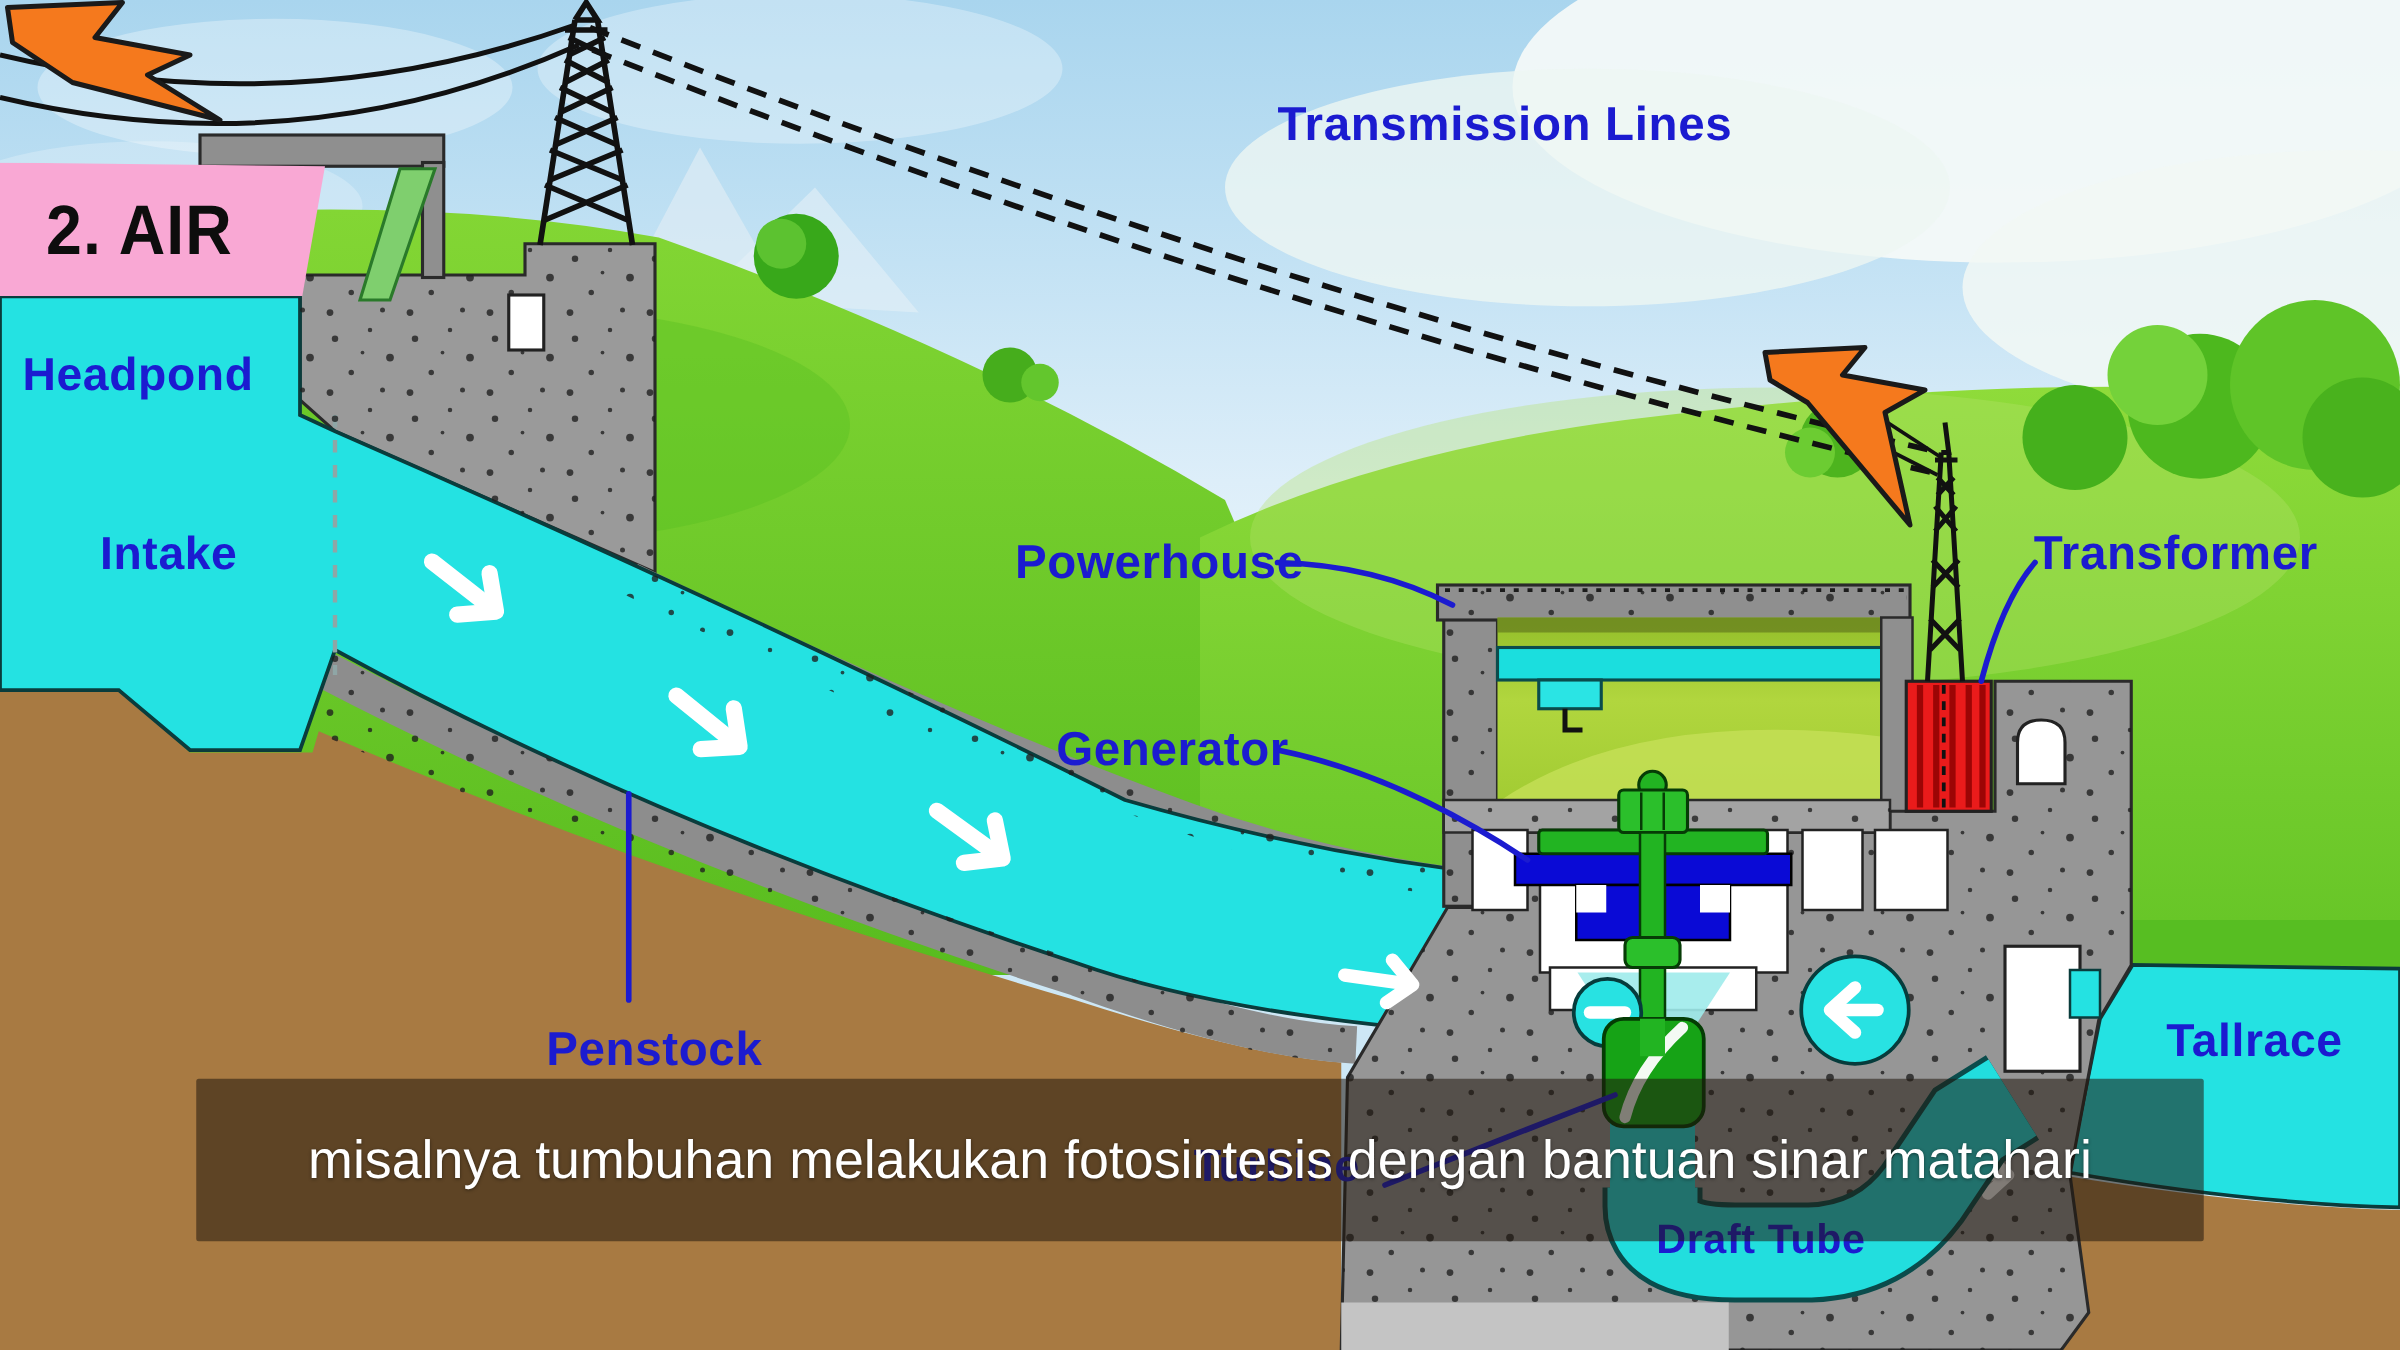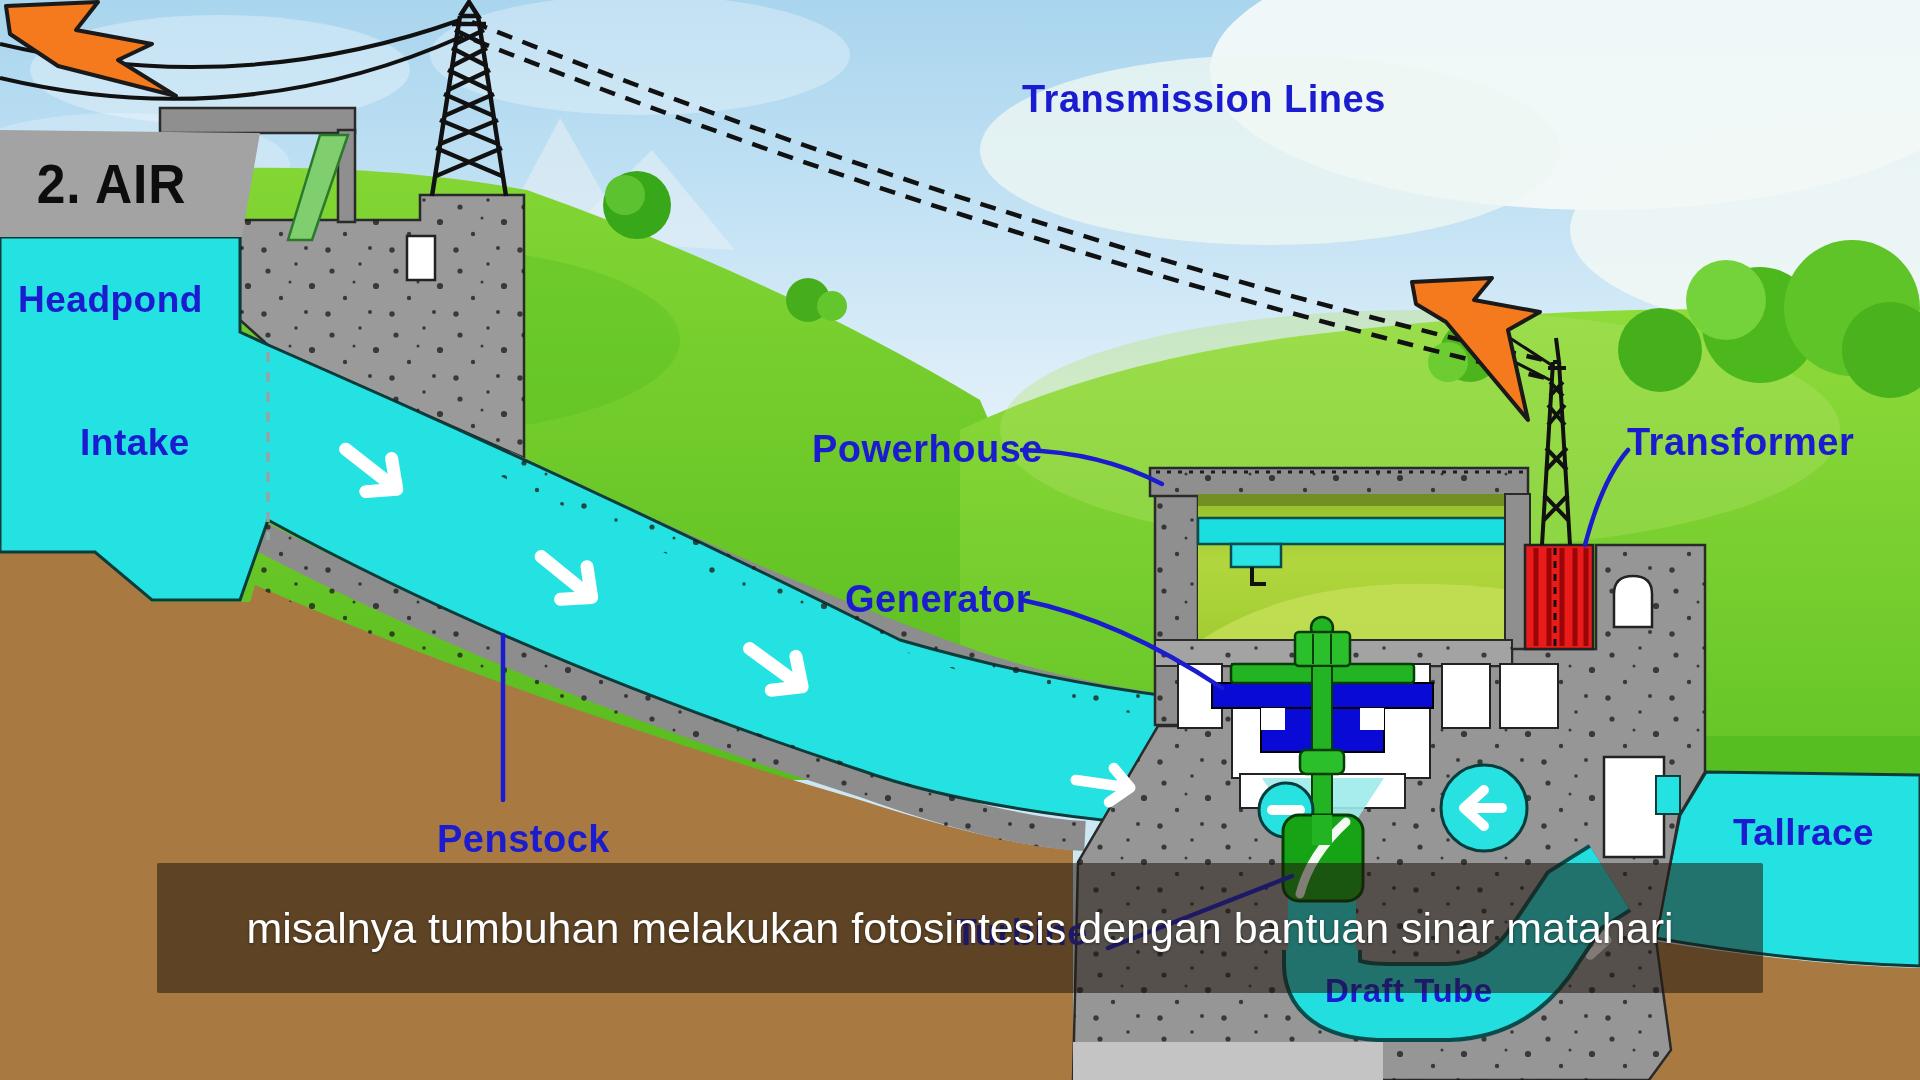--- a/index.html
+++ b/index.html
@@ -12,21 +12,21 @@
     display:flex;flex-direction:column;align-items:center;justify-content:center;
     gap:2px;border-radius:2px;
   }
   .sub-line{
     color:#fff;font-size:43px;line-height:55px;white-space:nowrap;
     font-family:"Liberation Sans",sans-serif;font-weight:normal;
     text-shadow:0 1px 3px rgba(0,0,0,.45);
   }
   #title-box{
     position:absolute;left:0;top:130px;width:260px;height:107px;
-    background:#a3a3a3;clip-path:polygon(0 0,100% 3px,93% 100%,0 100%);
+    background:#f9a8d4;clip-path:polygon(0 0,100% 3px,93% 100%,0 100%);
     display:flex;align-items:center;
   }
   #title-text{
     color:#0d0d0d;font-weight:bold;font-size:56px;letter-spacing:1px;
     padding-left:40px;transform:scaleX(.92);transform-origin:left;
   }
 </style>
 </head>
 <body>
 

